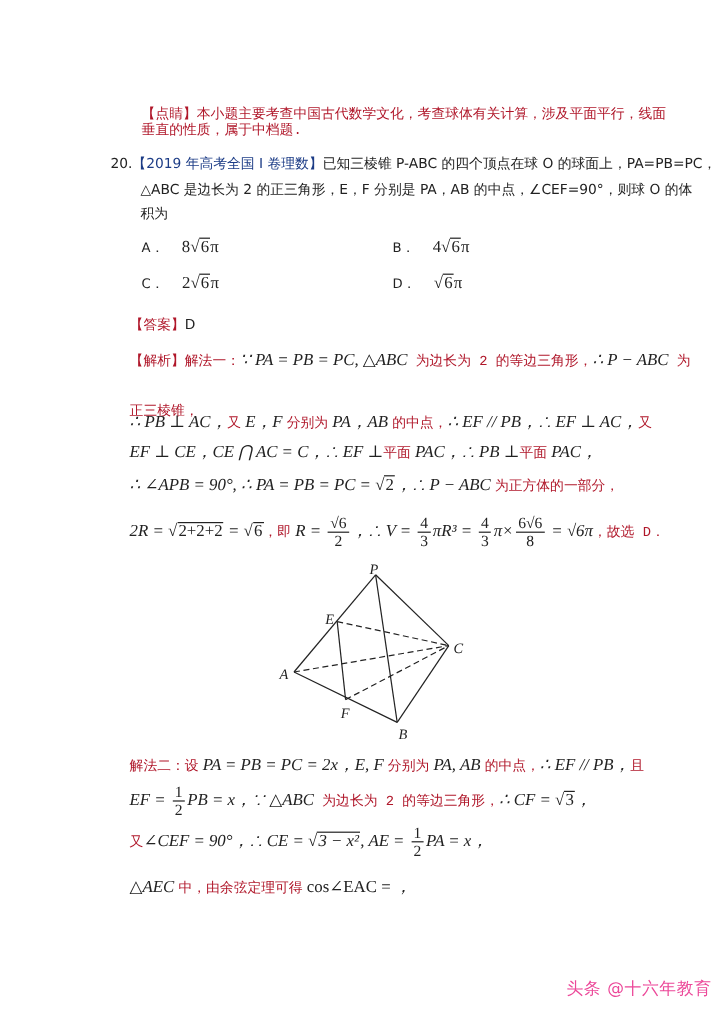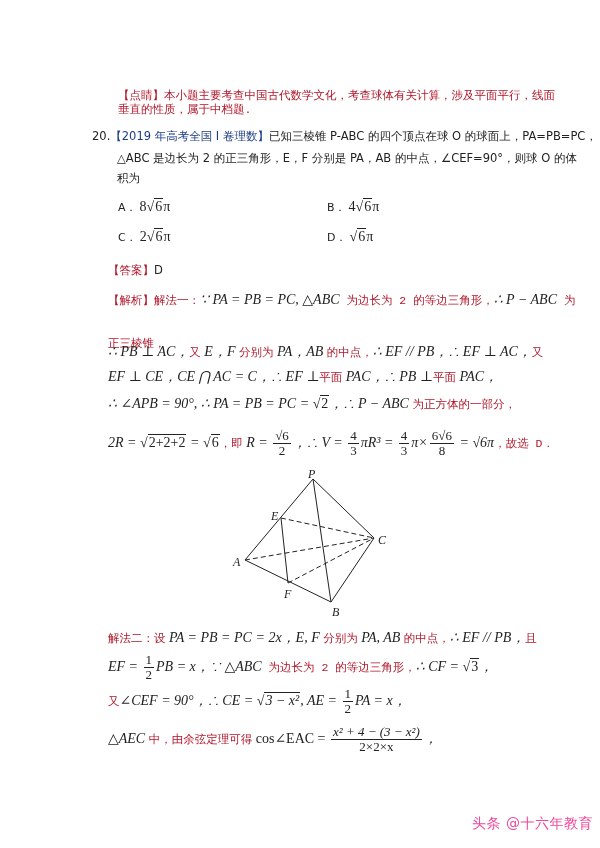--- a/index.html
+++ b/index.html
@@ -13,21 +13,21 @@
   .blue { color: #1c3c86; }
   .math { font-family: "Liberation Serif", "DejaVu Serif", serif; font-style: italic; font-size: 14px; color: #222; margin-top: 36px; }
   .mathn { font-family: "Liberation Serif", "DejaVu Serif", serif; font-style: normal; font-size: 14px; color: #222; }
   .ital { font-style: italic; }
   .frac { display: inline-flex; flex-direction: column; align-items: center; vertical-align: middle; font-family: "Liberation Serif", serif; font-size: 13px; line-height: 14px; margin: 0 2px; }
   .frac .num { border-bottom: 1px solid #222; padding: 0 2px; }
   .frac .den { padding: 0 2px; }
   .sqrt { font-family: "Liberation Serif", serif; font-style: normal; }
   .sqrt .rad { border-top: 1px solid #222; padding: 0 1px; }
   .opt { position: absolute; font-size: 11px; }
-  .opt .val { font-family: "Liberation Serif", serif; font-size: 14px; margin-left: 3px; }
+  .opt .val { font-family: "Liberation Serif", serif; font-size: 14px; margin-left: 15px; }
   .watermark { position: absolute; left: 472px; top: 815px; font-size: 14px; color: #ec4899; letter-spacing: 0.5px; }
   svg text { font-family: "Liberation Serif", serif; font-style: italic; font-size: 12px; fill: #222; }
 </style>
 </head>
 <body>
 
 <div class="line red" style="top:88px; left:118px;">
   <span>【点睛】</span><span>本小题主要考查中国古代数学文化，考查球体有关计算，涉及平面平行，线面</span>
 </div>
 <div class="line red" style="top:102px; left:118px;">
@@ -122,19 +122,16 @@
       <span class="den">2</span>
     </span><span class="math">PB = x，∵ △ABC</span><span class="red"> 为边长为 2 的等边三角形，</span><span class="math">∴ CF = </span><span class="sqrt mathn">√<span class="rad">3</span></span><span class="math">，</span>
 </div>
 <div class="line" style="top:686px; left:108px; line-height:30px;">
   <span class="red">又</span><span class="math">∠CEF = 90°，∴ CE = </span><span class="sqrt mathn">√<span class="rad ital">3 − x²</span></span><span class="math">, AE = </span><span class="frac">
       <span class="num">1</span>
       <span class="den">2</span>
     </span><span class="math">PA = x，</span>
 </div>
 <div class="line" style="top:722px; left:108px; line-height:34px;">
-  <span class="math">△AEC </span><span class="red">中，由余弦定理可得</span><span class="math" style="font-style:normal;"> cos∠EAC = </span><span class="frac">
-      <span class="num ital">x² + 4 − (3 − x²)</span>
-      <span class="den">2×2×x</span>
-    </span><span class="math">，</span>
+  <span class="math">△AEC </span><span class="red">中，由余弦定理可得</span><span class="math" style="font-style:normal;"> cos∠EAC = </span><span class="math">，</span>
 </div>
 
 <div class="watermark">头条 @十六年教育</div>
 
 </body></html>

